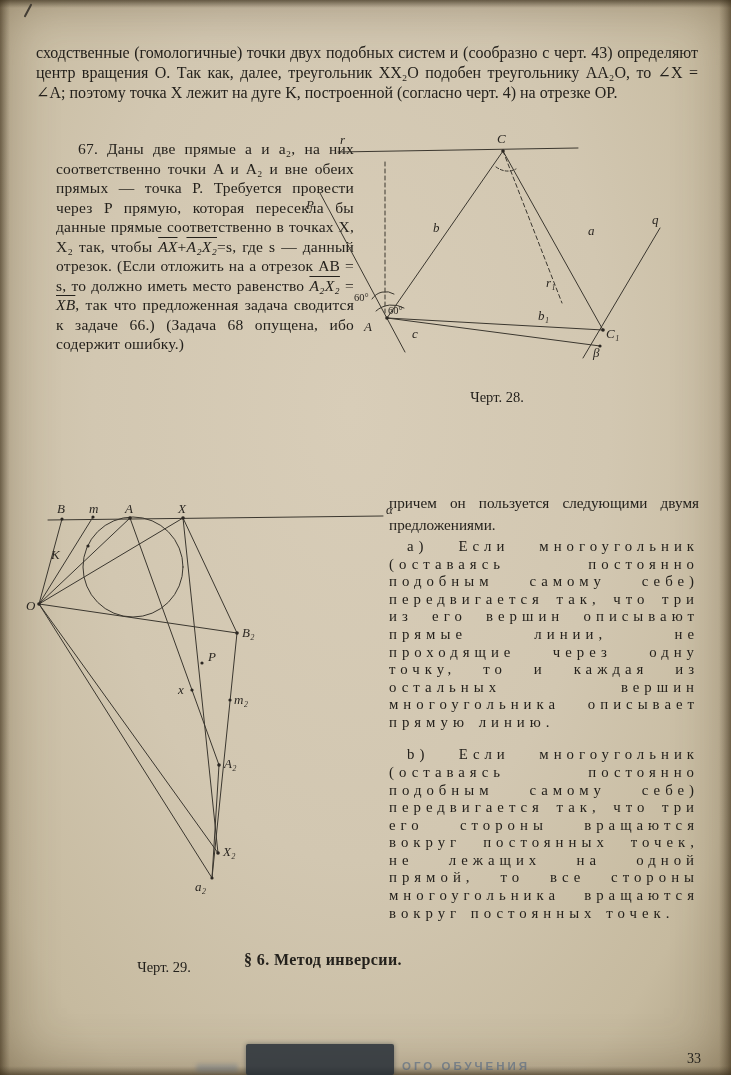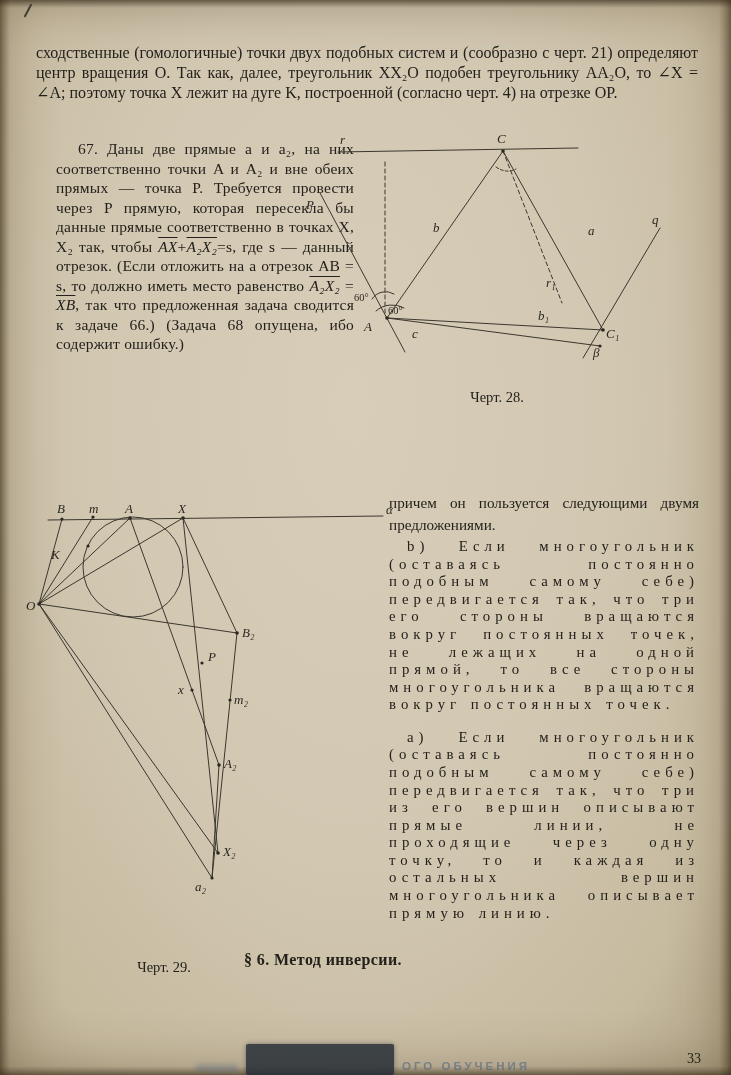--- a/index.html
+++ b/index.html
@@ -42,21 +42,21 @@
 
 <div class="page">
 
   <div class="edge" style="left:0;top:0;width:10px;height:100%;background:linear-gradient(to right,rgba(55,42,22,.45),rgba(55,42,22,0));"></div>
   <div class="edge" style="right:0;top:0;width:12px;height:100%;background:linear-gradient(to left,rgba(55,42,22,.45),rgba(55,42,22,0));"></div>
   <div class="edge" style="left:0;top:0;width:100%;height:8px;background:linear-gradient(to bottom,rgba(45,35,18,.5),rgba(45,35,18,0));"></div>
   <div class="edge" style="left:0;bottom:0;width:100%;height:9px;background:linear-gradient(to top,rgba(45,35,18,.45),rgba(45,35,18,0));"></div>
 
   <div class="abs corner-mark" style="left:27px;top:3px;"></div>
 
-  <p class="abs just body-t" style="left:36px;top:43px;width:662px;">сходственные (гомологичные) точки двух подобных систем и (сообразно с черт. 21) определяют центр вращения О. Так как, далее, треугольник XX₂O подобен треугольнику AA₂O, то ∠X = ∠A; поэтому точка X лежит на дуге K, построенной (согласно черт. 4) на отрезке OP.</p>
+  <p class="abs just body-t" style="left:36px;top:43px;width:662px;">сходственные (гомологичные) точки двух подобных систем и (сообразно с черт. 43) определяют центр вращения О. Так как, далее, треугольник XX₂O подобен треугольнику AA₂O, то ∠X = ∠A; поэтому точка X лежит на дуге K, построенной (согласно черт. 4) на отрезке OP.</p>
 
   <p class="abs just col-t indent" style="left:36px;top:139px;width:298px;"><span>67. Даны две прямые a и a₂, на них соответственно точки A и A₂ и вне обеих прямых — точка P. Требуется провести через P прямую, которая пересекла бы данные прямые соответственно в точках X, X₂ так, чтобы </span><span class="ov">AX</span><span>+</span><span class="ov">A₂X₂</span><span>=s, где s — данный отрезок. (Если отложить на a отрезок AB = s, то должно иметь место равенство </span><span class="ov">A₂X₂</span><span> = </span><span class="ov">XB</span><span>, так что предложенная задача сводится к задаче 66.) (Задача 68 опущена, ибо содержит ошибку.)</span></p>
 
   <svg class="abs" style="left:300px;top:133px;" width="415" height="252" viewBox="0 0 415 252">
     <g>
       <path class="ln" d="M38,19 L278,15"></path>
       <path class="ln dsh" d="M85,29 L85,180"></path>
       <path class="ln" d="M20,60 L105,219"></path>
       <path class="ln" d="M87,185 L203,18"></path>
       <path class="ln" d="M203,18 L303,197"></path>
@@ -87,22 +87,22 @@
     <text x="306" y="205">C₁</text>
     <text x="293" y="224">β</text>
     <text class="small" x="54" y="168">60°</text>
     <text class="small" x="88" y="181">60°</text>
   </svg>
   <div class="abs caption" style="left:437px;top:389px;width:120px;">Черт. 28.</div>
 
 
   <div class="abs" style="left:389px;top:492px;width:310px;">
     <p class="just rcol-t" style="margin:0;">причем он пользуется следующими двумя предложениями.</p>
+    <p class="sp">а) Если многоугольник (оставаясь постоянно подобным самому себе) передвигается так, что три из его вершин описывают прямые линии, не проходящие через одну точку, то и каждая из остальных вершин многоугольника описывает прямую линию.</p>
     <p class="sp">b) Если многоугольник (оставаясь постоянно подобным самому себе) передвигается так, что три его стороны вращаются вокруг постоянных точек, не лежащих на одной прямой, то все стороны многоугольника вращаются вокруг постоянных точек.</p>
-    <p class="sp">а) Если многоугольник (оставаясь постоянно подобным самому себе) передвигается так, что три из его вершин описывают прямые линии, не проходящие через одну точку, то и каждая из остальных вершин многоугольника описывает прямую линию.</p>
   </div>
 
   <svg class="abs" style="left:25px;top:500px;" width="375" height="415" viewBox="0 0 375 415">
     <g>
       <path class="ln" d="M23,20 L358,16"></path>
       <circle class="ln" cx="108" cy="67" r="50"></circle>
       <path class="ln" d="M14,104 L37,19"></path>
       <path class="ln" d="M14,104 L68,17"></path>
       <path class="ln" d="M14,104 L105,18"></path>
       <path class="ln" d="M14,104 L158,18"></path>

